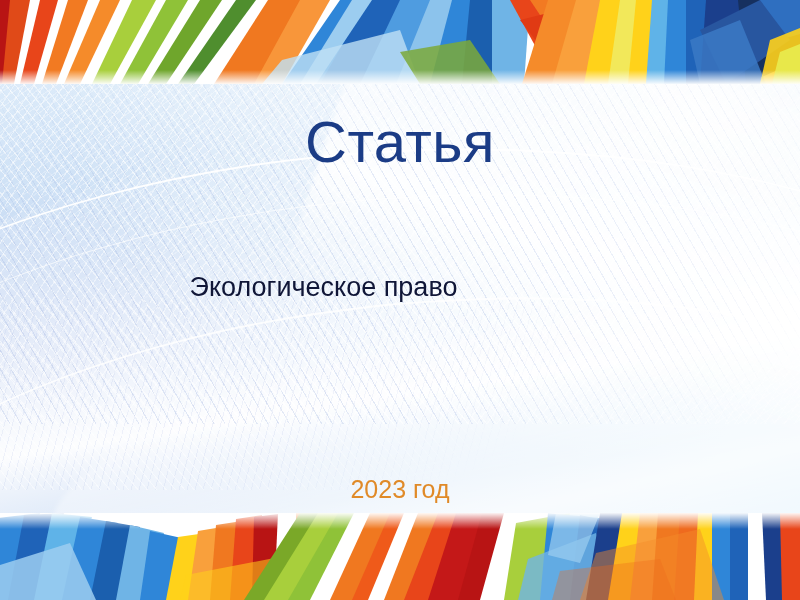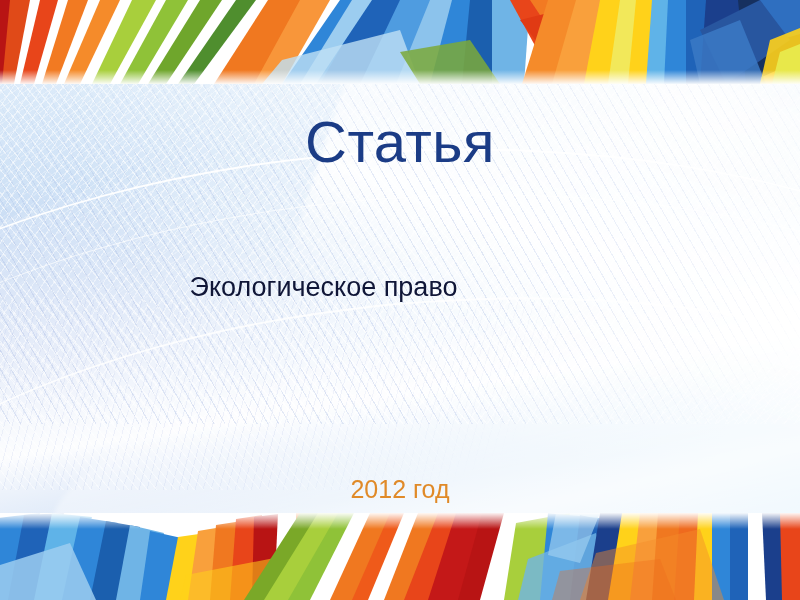--- a/index.html
+++ b/index.html
@@ -348,15 +348,15 @@
         <linearGradient id="botFade" x1="0" y1="0" x2="0" y2="1">
           <stop offset="0%" stop-color="#ffffff" stop-opacity="0.95"></stop>
           <stop offset="100%" stop-color="#ffffff" stop-opacity="0"></stop>
         </linearGradient>
       </defs>
     </svg>
   </div>
 
   <div class="title">Статья</div>
   <div class="subtitle">Экологическое право</div>
-  <div class="year">2012 год</div>
+  <div class="year">2023 год</div>
 
 </div>
 
 </body></html>

